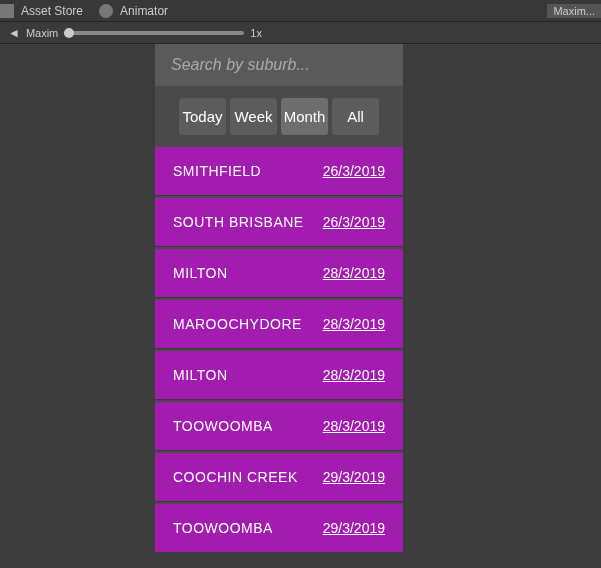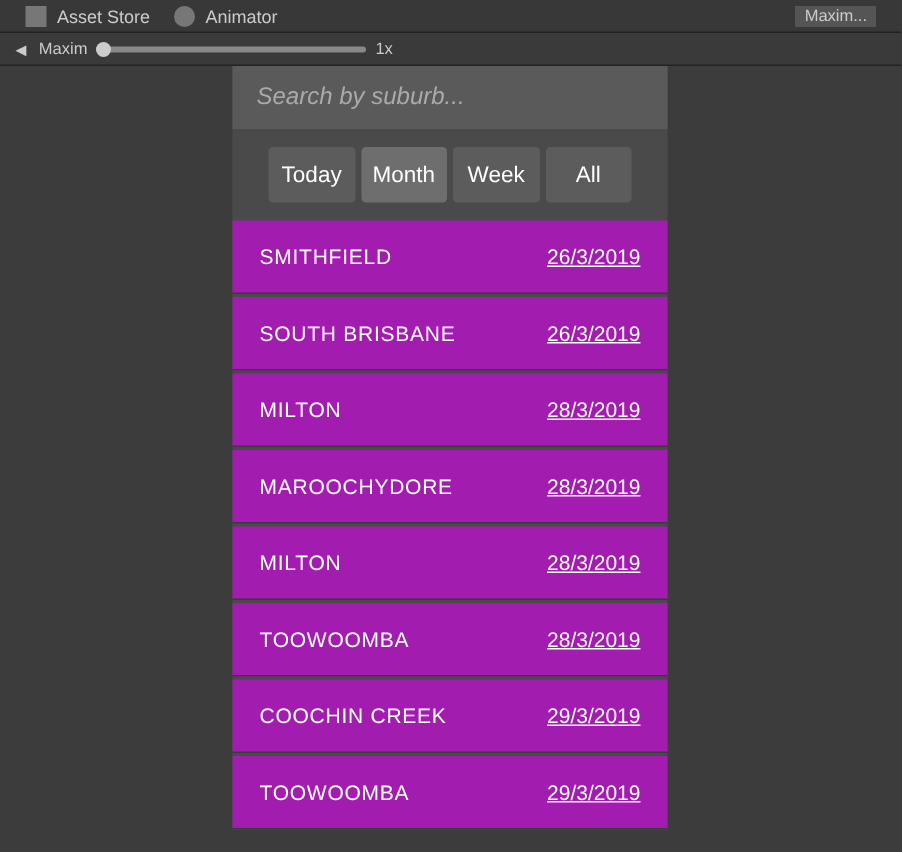--- a/index.html
+++ b/index.html
@@ -12,21 +12,21 @@
       overflow: hidden;
     }
 
     
     .toolbar {
       display: flex;
       align-items: center;
       background: #383838;
       border-bottom: 1px solid #222;
       height: 22px;
-      padding: 0 17px;
+      padding: 0 0;
       gap: 16px;
     }
 
     .toolbar-item {
       display: flex;
       align-items: center;
       gap: 4px;
       color: #ccc;
       font-size: 12px;
       cursor: pointer;
@@ -77,21 +77,21 @@
       font-size: 11px;
       background: #555;
       padding: 1px 6px;
       cursor: pointer;
     }
 
     
     .main-content {
       background: #4a4a4a;
       margin: 0 auto;
-      width: 290px;
+      width: 248px;
       margin-left: 155px;
     }
 
     
     .search-container {
       background: #5a5a5a;
       padding: 12px 16px;
       margin-bottom: 4px;
     }
 
@@ -188,22 +188,22 @@
 </div>
 
 <div class="main-content">
 
   <div class="search-container">
     <input class="search-input" type="text" placeholder="Search by suburb..." style="">
   </div>
 
   <div class="filter-tabs">
     <div class="filter-tab">Today</div>
+    <div class="filter-tab">Week</div>
     <div class="filter-tab active">Month</div>
-    <div class="filter-tab">Week</div>
     <div class="filter-tab">All</div>
   </div>
 
   <div class="list-container">
     <div class="list-item">
       <span class="suburb-name">SMITHFIELD</span>
       <span class="date-value">26/3/2019</span>
     </div>
     <div class="list-item">
       <span class="suburb-name">SOUTH BRISBANE</span>

